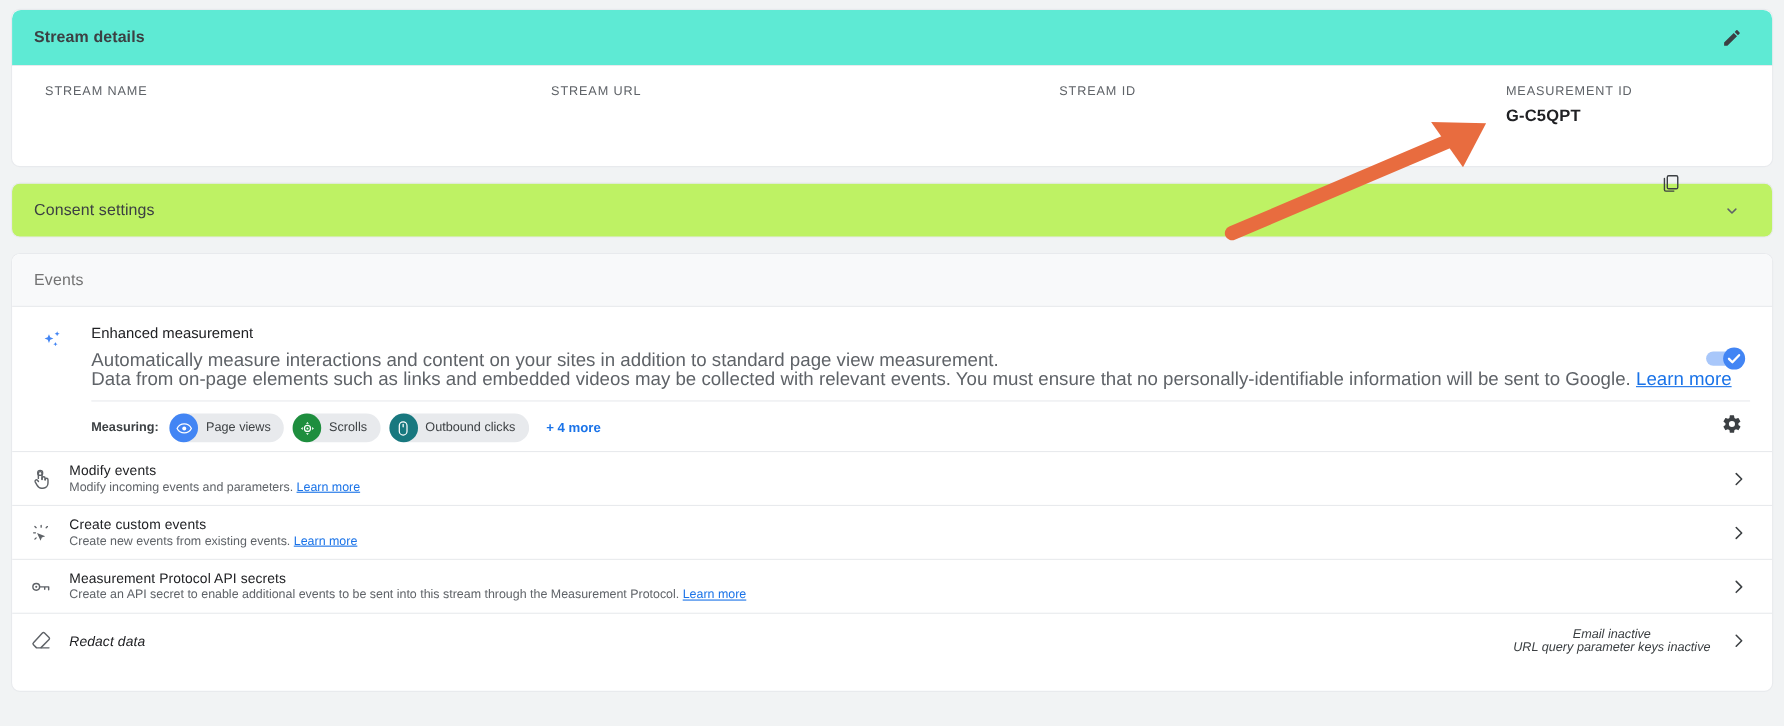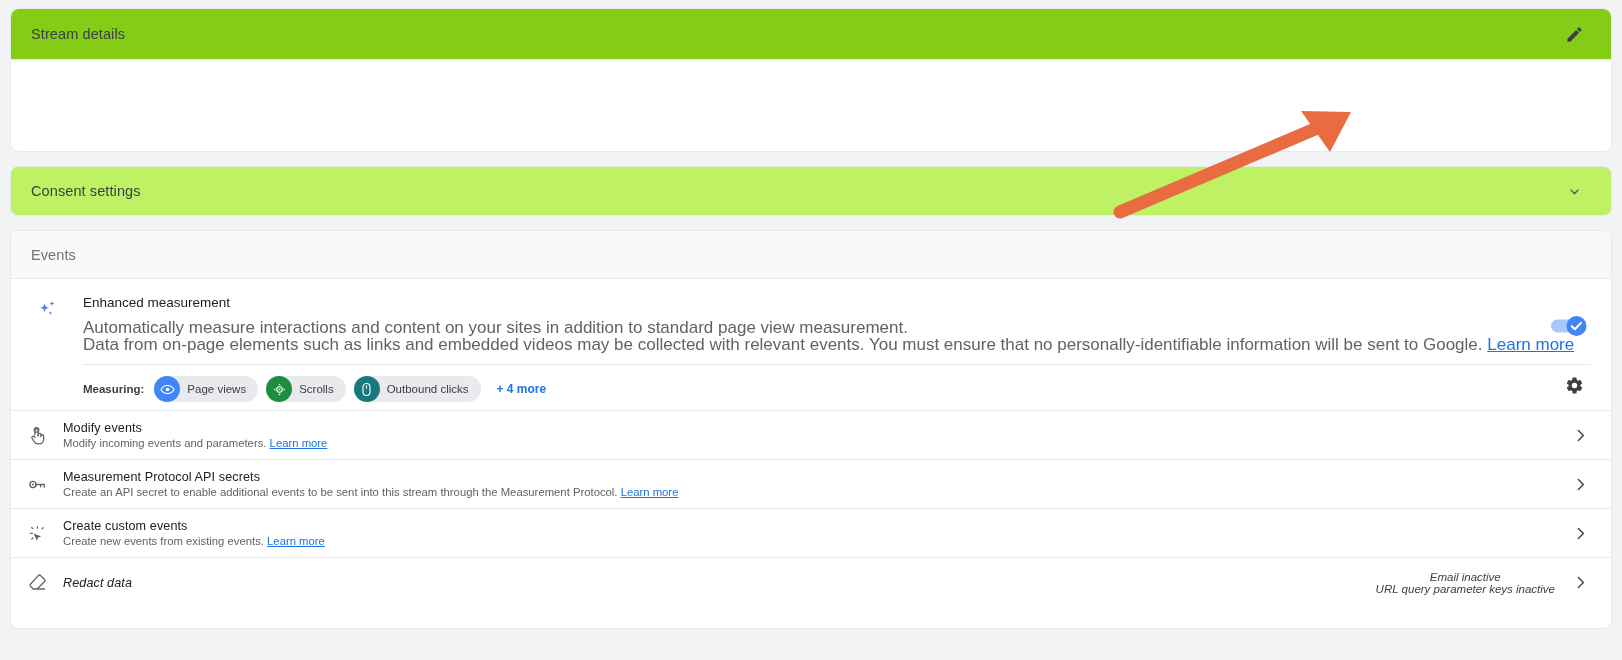--- a/index.html
+++ b/index.html
@@ -27,27 +27,28 @@
     background: #ffffff;
     border: 1px solid #e8eaed;
     border-radius: 8px;
     box-sizing: border-box;
   }
 
   
   .stream-card { height: 144px; }
   .card-head {
     height: 51px;
-    background: #84cc16;
+    background: #5eead4;
     border-bottom: 1px solid #e8eaed;
     border-radius: 8px 8px 0 0;
     display: flex;
     align-items: center;
     padding: 0 20px 0 20px;
     box-sizing: border-box;
+    font-weight: bold;
   }
   .card-head-title {
     font-size: 14.5px;
     color: #3c4043;
     letter-spacing: .1px;
     flex: 1;
   }
   .icon-btn {
     width: 34px; height: 34px;
     display: flex; align-items: center; justify-content: center;
@@ -285,20 +286,40 @@
   <div class="card stream-card">
     <div class="card-head">
       <div class="card-head-title">Stream details</div>
       <div class="icon-btn">
         <svg width="19" height="19" viewBox="0 0 24 24">
           <path d="M3 17.25V21h3.75L17.81 9.94l-3.75-3.75L3 17.25zM20.71 7.04c.39-.39.39-1.02 0-1.41l-2.34-2.34a.9959.9959 0 0 0-1.41 0l-1.83 1.83 3.75 3.75 1.83-1.83z" fill="#3c4043"></path>
         </svg>
       </div>
     </div>
 
+    <div class="stream-body">
+      <div class="col-head c1">STREAM NAME</div>
+      <div class="col-val c1"></div>
+
+      <div class="col-head c2">STREAM URL</div>
+      <div class="col-val c2"></div>
+
+      <div class="col-head c3">STREAM ID</div>
+      <div class="col-val c3"></div>
+
+      <div class="col-head c4">MEASUREMENT ID</div>
+      <div class="col-val c4">G-C5QPT</div>
+
+      <div class="copy-btn">
+        <svg width="19" height="19" viewBox="0 0 24 24">
+          <rect x="8.5" y="3.5" width="12" height="15" rx="1.6" fill="none" stroke="#3c4043" stroke-width="1.6"></rect>
+          <path d="M5.2 6.6v12.9c0 .9.7 1.6 1.6 1.6h9.2" fill="none" stroke="#3c4043" stroke-width="1.6" stroke-linecap="round"></path>
+        </svg>
+      </div>
+    </div>
   </div>
 
   <div class="card consent-card">
     <div class="consent-title">Consent settings</div>
     <div class="icon-btn">
       <svg width="17" height="17" viewBox="0 0 24 24">
         <path d="M7 10l5 5 5-5" fill="none" stroke="#5f6368" stroke-width="2" stroke-linecap="round" stroke-linejoin="round"></path>
       </svg>
     </div>
   </div>
@@ -400,20 +421,41 @@
       <div class="chev">
         <svg width="17" height="17" viewBox="0 0 24 24">
           <path d="M9 5l7 7-7 7" fill="none" stroke="#3c4043" stroke-width="2" stroke-linecap="round" stroke-linejoin="round"></path>
         </svg>
       </div>
     </div>
 
     <div class="row">
       <div class="row-icon">
         <svg width="21" height="21" viewBox="0 0 24 24">
+          <path d="M7.6 12.1l8.6 3.2-3.6 1.3-1.3 3.6z" fill="#5f6368"></path>
+          <path d="M5.4 5.2l1.3 1.3M11.9 4.1v1.9M4.1 11.9h1.9M5.4 18.4l1.3-1.3M18.4 5.4l-1.3 1.3" stroke="#5f6368" stroke-width="1.4" stroke-linecap="round"></path>
+        </svg>
+      </div>
+      <div class="row-texts">
+        <div class="row-title">Create custom events</div>
+        <div class="row-sub">
+          <span>Create new events from existing events.</span>
+          <a class="link">Learn more</a>
+        </div>
+      </div>
+      <div class="chev">
+        <svg width="17" height="17" viewBox="0 0 24 24">
+          <path d="M9 5l7 7-7 7" fill="none" stroke="#3c4043" stroke-width="2" stroke-linecap="round" stroke-linejoin="round"></path>
+        </svg>
+      </div>
+    </div>
+
+    <div class="row">
+      <div class="row-icon">
+        <svg width="21" height="21" viewBox="0 0 24 24">
           <circle cx="6.8" cy="12" r="3.5" fill="none" stroke="#5f6368" stroke-width="1.5"></circle>
           <circle cx="6.8" cy="12" r="1.1" fill="#5f6368"></circle>
           <path d="M10.3 12h9.4v3M15.6 12v2.6" fill="none" stroke="#5f6368" stroke-width="1.5" stroke-linecap="round" stroke-linejoin="round"></path>
         </svg>
       </div>
       <div class="row-texts">
         <div class="row-title">Measurement Protocol API secrets</div>
         <div class="row-sub">
           <span>Create an API secret to enable additional events to be sent into this stream through the Measurement Protocol.</span>
           <a class="link">Learn more</a>
@@ -422,41 +464,20 @@
       <div class="chev">
         <svg width="17" height="17" viewBox="0 0 24 24">
           <path d="M9 5l7 7-7 7" fill="none" stroke="#3c4043" stroke-width="2" stroke-linecap="round" stroke-linejoin="round"></path>
         </svg>
       </div>
     </div>
 
     <div class="row">
       <div class="row-icon">
         <svg width="21" height="21" viewBox="0 0 24 24">
-          <path d="M7.6 12.1l8.6 3.2-3.6 1.3-1.3 3.6z" fill="#5f6368"></path>
-          <path d="M5.4 5.2l1.3 1.3M11.9 4.1v1.9M4.1 11.9h1.9M5.4 18.4l1.3-1.3M18.4 5.4l-1.3 1.3" stroke="#5f6368" stroke-width="1.4" stroke-linecap="round"></path>
-        </svg>
-      </div>
-      <div class="row-texts">
-        <div class="row-title">Create custom events</div>
-        <div class="row-sub">
-          <span>Create new events from existing events.</span>
-          <a class="link">Learn more</a>
-        </div>
-      </div>
-      <div class="chev">
-        <svg width="17" height="17" viewBox="0 0 24 24">
-          <path d="M9 5l7 7-7 7" fill="none" stroke="#3c4043" stroke-width="2" stroke-linecap="round" stroke-linejoin="round"></path>
-        </svg>
-      </div>
-    </div>
-
-    <div class="row">
-      <div class="row-icon">
-        <svg width="21" height="21" viewBox="0 0 24 24">
           <path d="M15.4 3.9l4.7 4.7c.6.6.6 1.6 0 2.2l-8.6 8.6H7.1l-3.2-3.2c-.6-.6-.6-1.6 0-2.2l9.3-10.1c.6-.6 1.6-.6 2.2 0z" fill="none" stroke="#5f6368" stroke-width="1.5" stroke-linejoin="round"></path>
           <path d="M12 19.4h8" stroke="#5f6368" stroke-width="1.5" stroke-linecap="round"></path>
         </svg>
       </div>
       <div class="row-texts">
         <div class="row-title">Redact data</div>
       </div>
       <div class="row-status">
         <div class="status-pill">Email inactive</div>
         <div class="status-pill">URL query parameter keys inactive</div>

